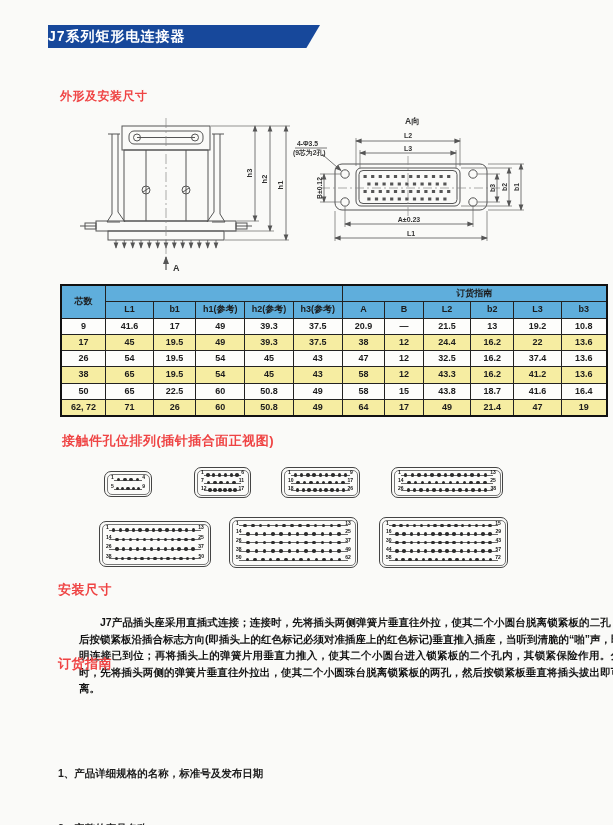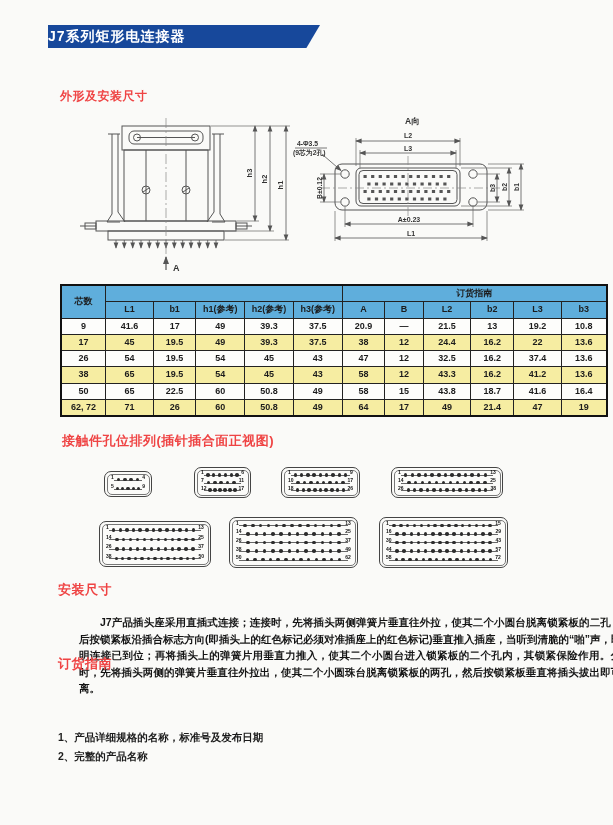--- a/index.html
+++ b/index.html
@@ -38,21 +38,21 @@
   .prow { position:relative; display:flex; justify-content:space-between; align-items:center; flex:1; }
   .prow::before { content:''; position:absolute; left:3px; right:3px; top:50%; height:1px; background:#666; }
   .dot { width:3.5px; height:3.5px; background:#2c2c2c; border-radius:50%; position:relative; z-index:1; }
   .pnum { font-size:5px; font-weight:700; color:#111; line-height:1; position:relative; z-index:1; transform:translateY(-2px); }
 
   .body-text { position:absolute; left:58px; width:553px; font-size:10.5px; font-weight:600; color:#141414;
                line-height:1.58; text-align:justify; }
   #oper-text  { top:614px; text-indent:2em;margin-left:21px; }
   #order-intro{ top:710px; }
   #ordering-items { position:absolute; left:58px; top:728px; width:553px; font-size:10.5px; font-weight:600; }
-  #ordering-items div { line-height:19px; }
+  #ordering-items div { line-height:19px;margin-top:36px; }
 </style>
 </head>
 <body>
 
 <div class="page">
 
   <div class="banner">
     <span>J7系列矩形电连接器</span>
   </div>
 

